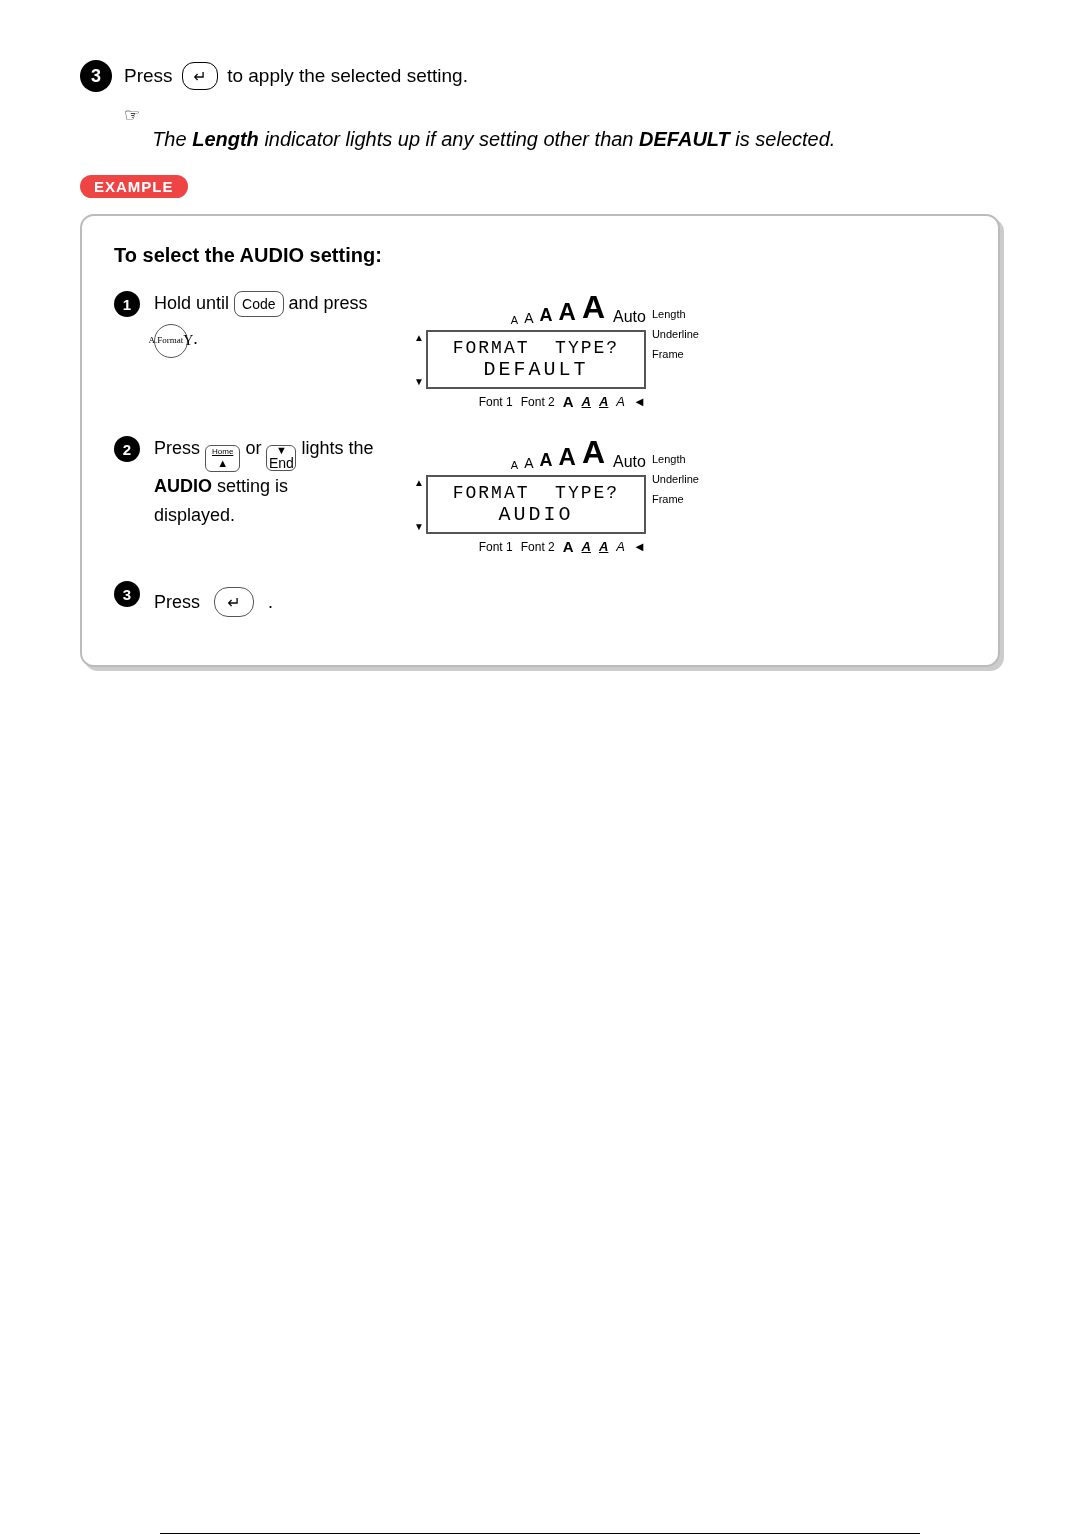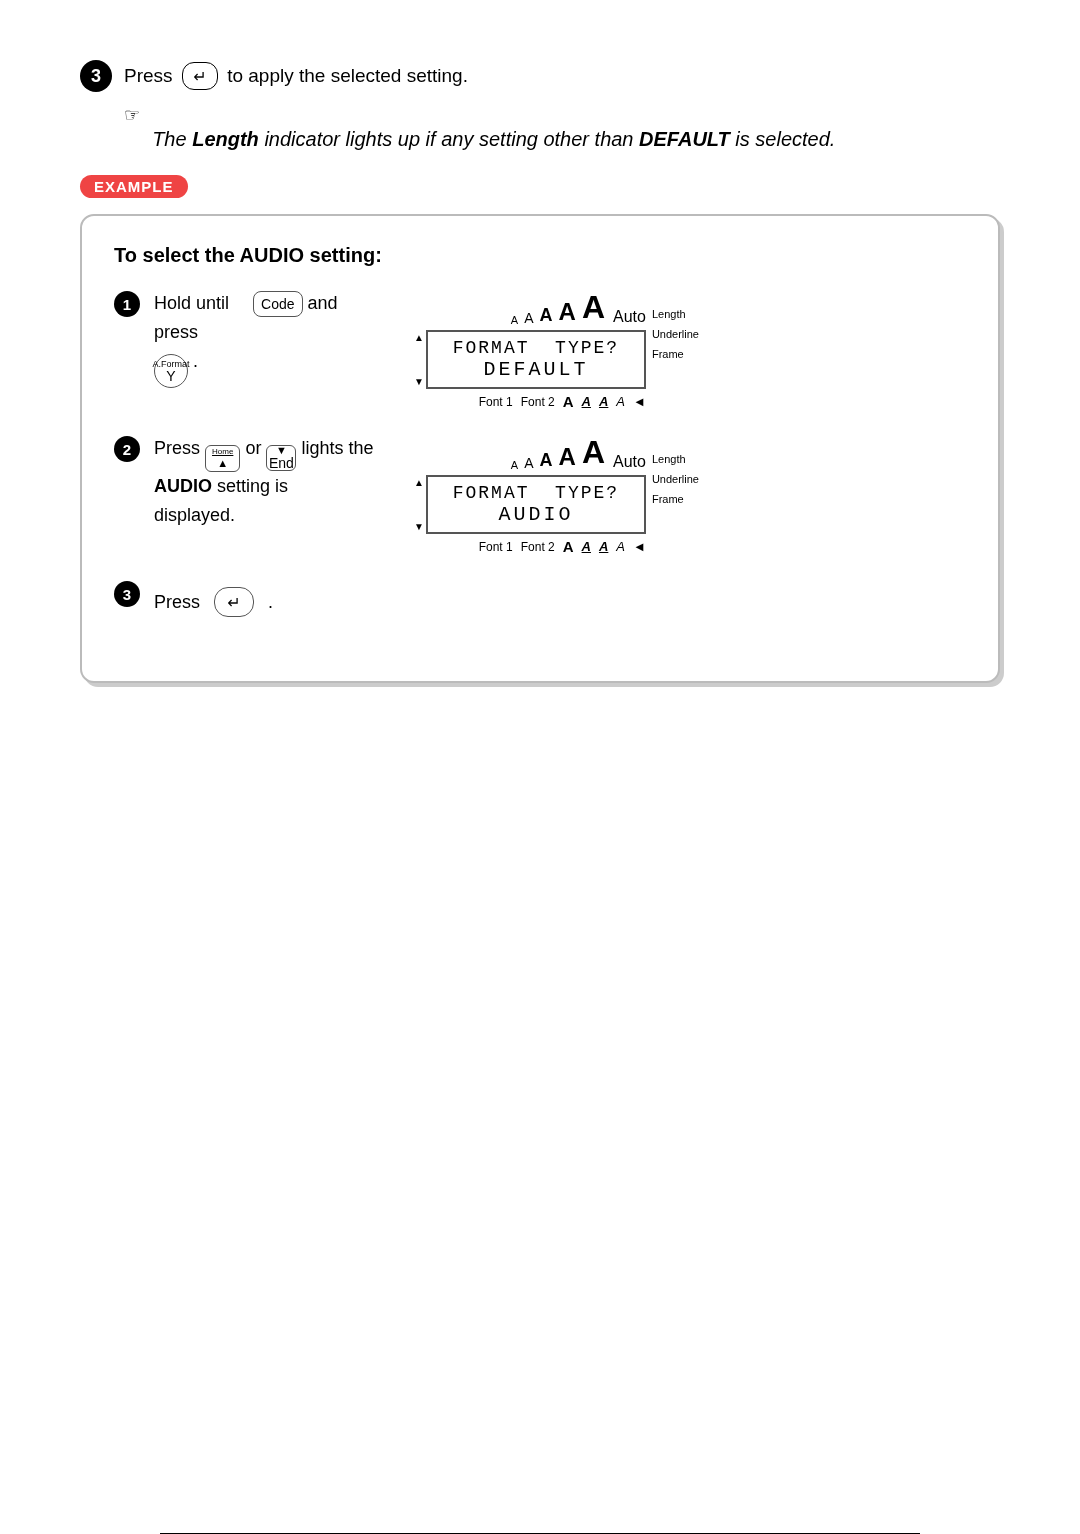--- a/index.html
+++ b/index.html
@@ -84,21 +84,21 @@
       border-radius: 12px;
       display: inline-block;
       margin-bottom: 16px;
       letter-spacing: 1px;
     }
 
     
     .example-box {
       border: 2px solid #bbb;
       border-radius: 14px;
-      padding: 28px 32px 40px 32px;
+      padding: 28px 32px 24px 32px;
       background: #fff;
       box-shadow: 4px 4px 0 #ccc;
     }
 
     .example-title {
       font-size: 20px;
       font-weight: bold;
       margin-bottom: 22px;
     }
 
@@ -205,34 +205,33 @@
     
     .key-code {
       display: inline-flex;
       align-items: center;
       justify-content: center;
       border: 1.5px solid #555;
       border-radius: 8px;
       padding: 1px 7px;
       font-size: 14px;
       background: #fff;
-      margin-left: 19px;
     }
     .key-y {
       display: inline-flex;
-      flex-direction: column;
       align-items: center;
       justify-content: center;
       border: 1.5px solid #555;
       border-radius: 50%;
       width: 34px;
       height: 34px;
       font-size: 14px;
       background: #fff;
       line-height: 1;
+      font-family: Liberation Serif, serif;
     }
     .key-y-label {
       font-size: 9px;
       font-weight: normal;
     }
     .key-home {
       display: inline-flex;
       flex-direction: column;
       align-items: center;
       justify-content: center;

